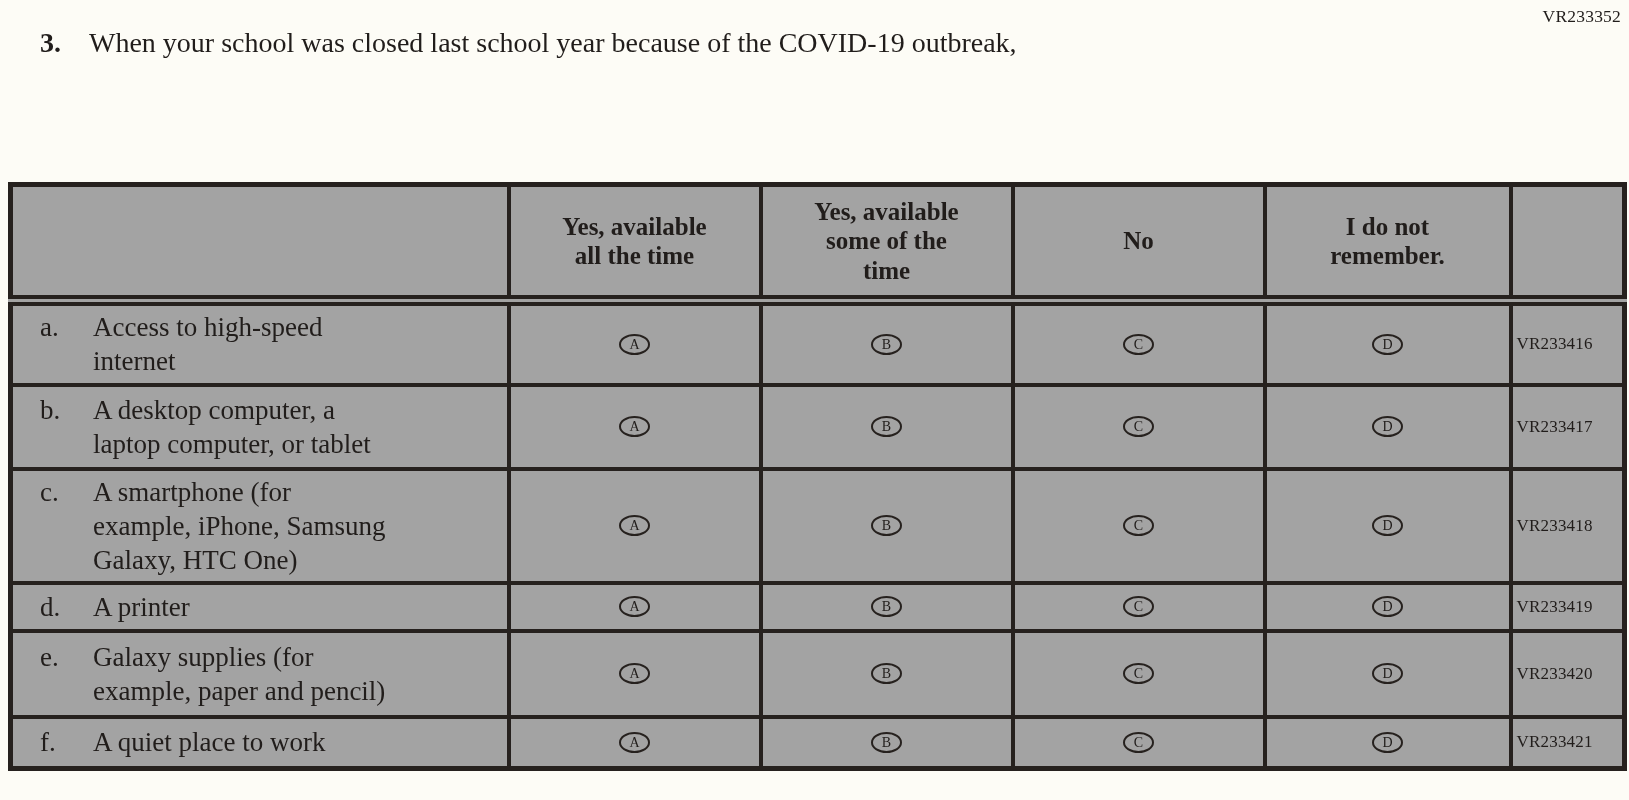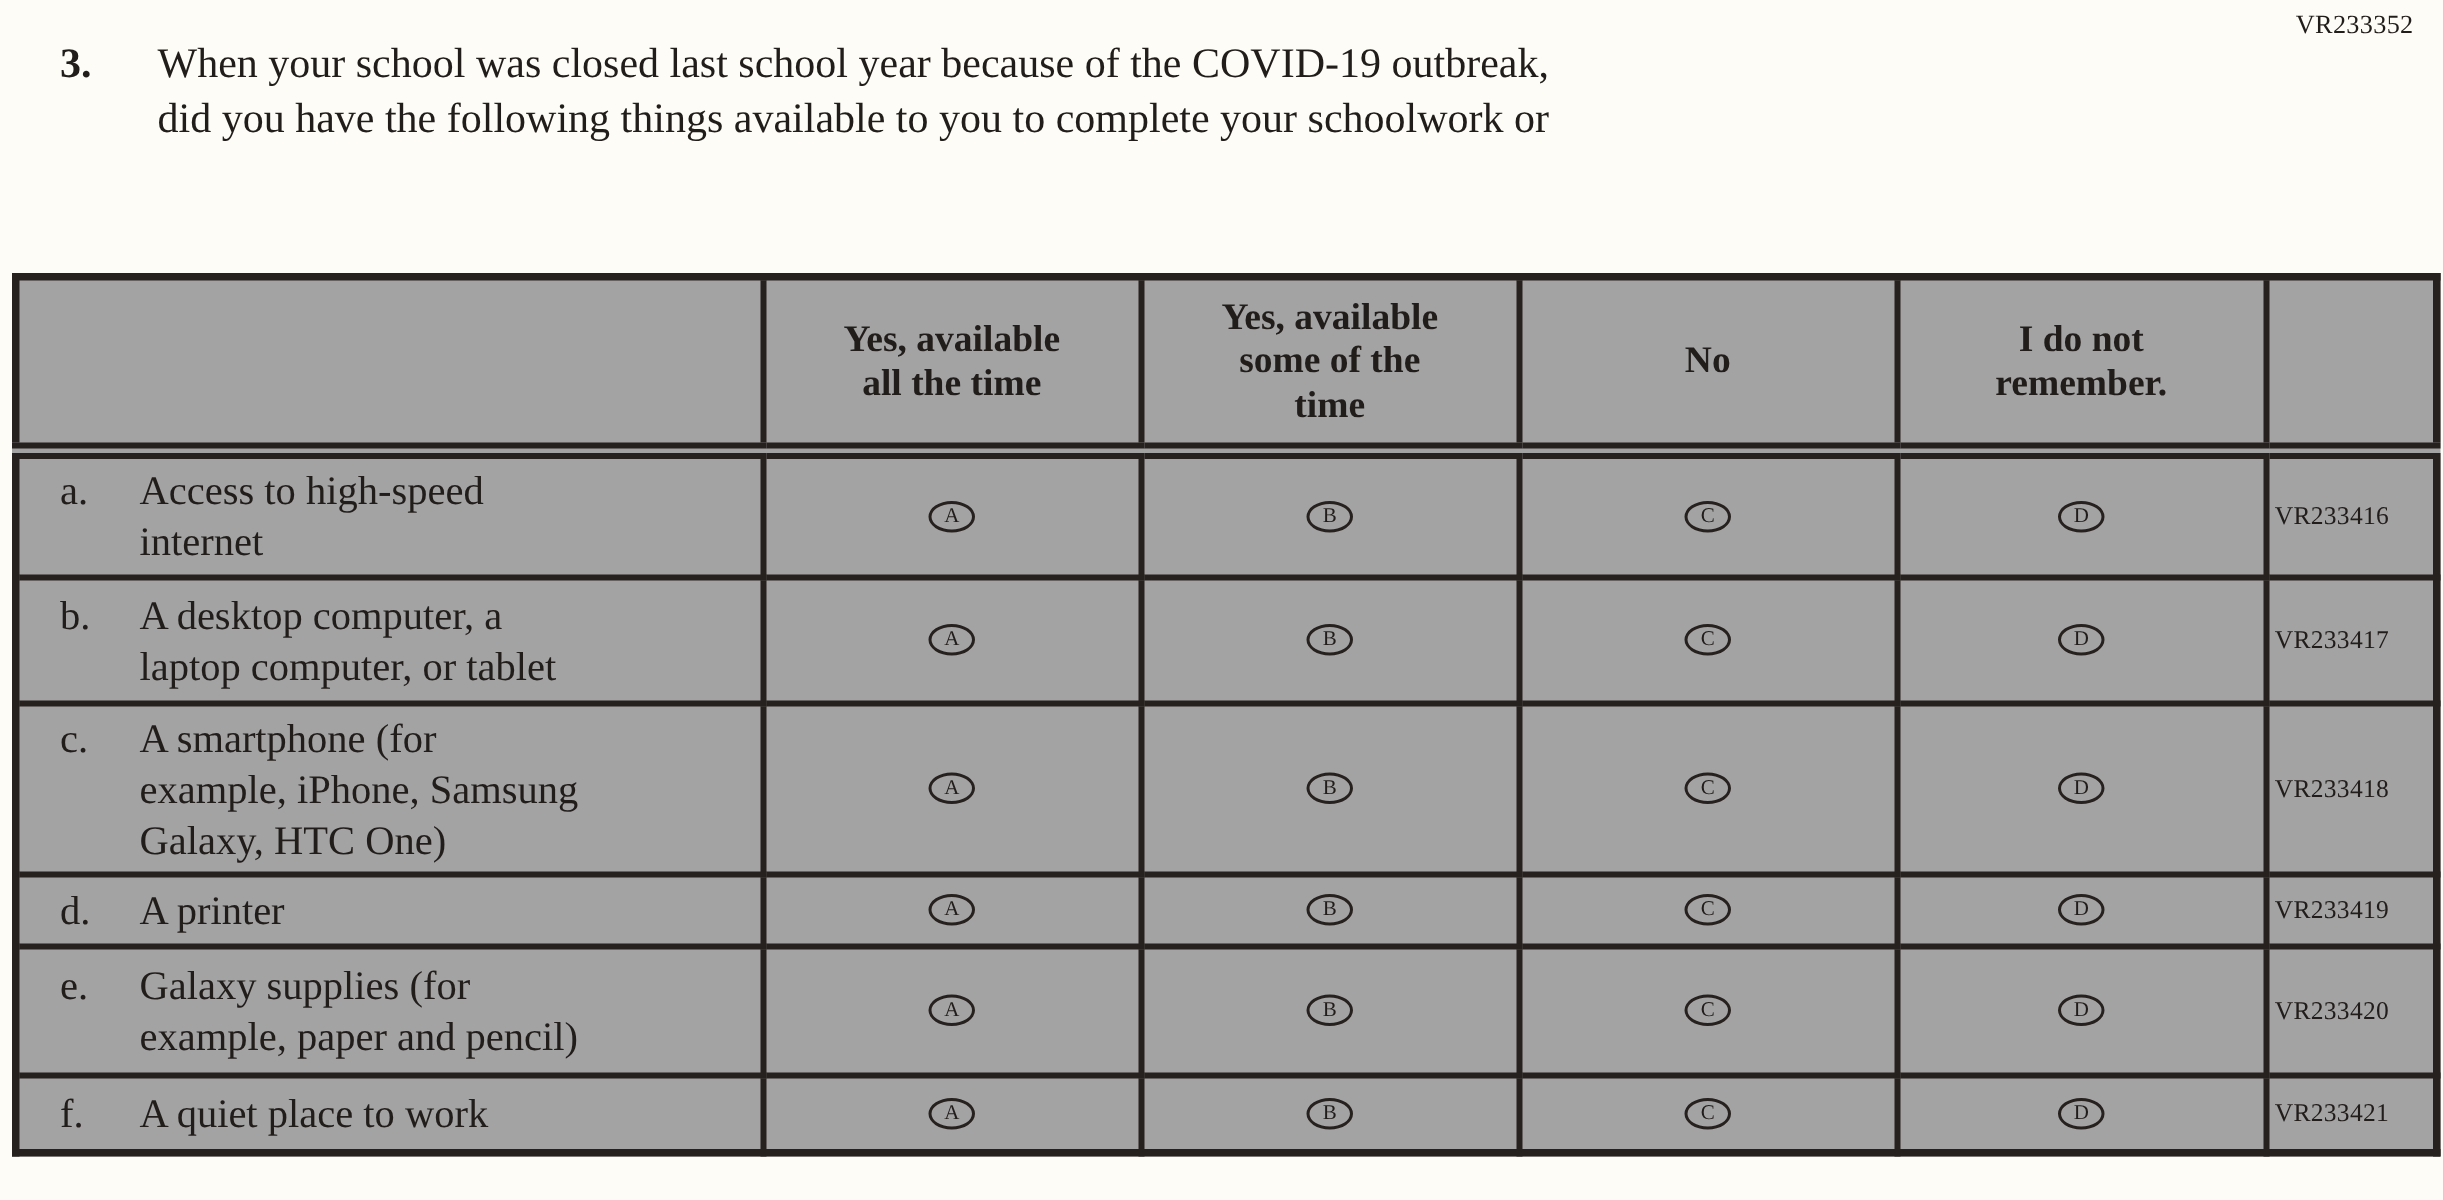--- a/index.html
+++ b/index.html
@@ -5,32 +5,32 @@
   html,body{margin:0;padding:0;}
   body{
     width:1629px;height:800px;
     background:#fdfcf6;
     color:#211d1b;
     font-family:"Liberation Serif", serif;
     position:relative;
     overflow:hidden;
   }
   .form-code-top{
-    position:absolute;top:6px;right:20px;
+    position:absolute;top:6px;right:8px;
     font-size:17.5px;letter-spacing:.2px;
   }
   .question{
     position:absolute;left:40px;top:24px;
     display:flex;align-items:flex-start;
   }
   .q-num{
     font-weight:bold;font-size:28px;line-height:37px;
     width:49px;flex:none;
   }
-  .q-text{font-size:28px;line-height:37px;margin-left:16px;}
+  .q-text{font-size:28px;line-height:37px;}
   .q-line{white-space:nowrap;}
   .q-bold{font-weight:bold;}
 
   table.qtable{
     position:absolute;left:8px;top:182px;
     width:1614px;
     border-collapse:collapse;table-layout:fixed;
     border:5px solid #26211e;
     background:#a3a3a3;
   }
@@ -71,21 +71,20 @@
 <body>
 
 <div>
 
   <div class="form-code-top">VR233352</div>
 
   <div class="question">
     <div class="q-num">3.</div>
     <div class="q-text">
       <div class="q-line">When your school was closed last school year because of the COVID-19 outbreak,</div>
-      <div class="q-line">did you have the following things available to you to complete your schoolwork or</div>
     </div>
   </div>
 
   <table class="qtable">
     <colgroup>
       <col style="width:498px">
         <col style="width:252px">
         <col style="width:252px">
       <col style="width:252px">
         <col style="width:246px">

